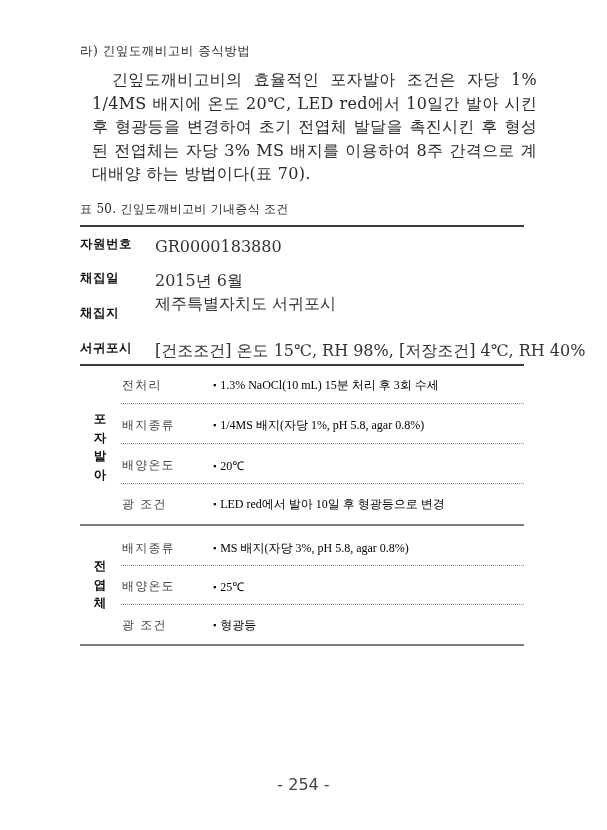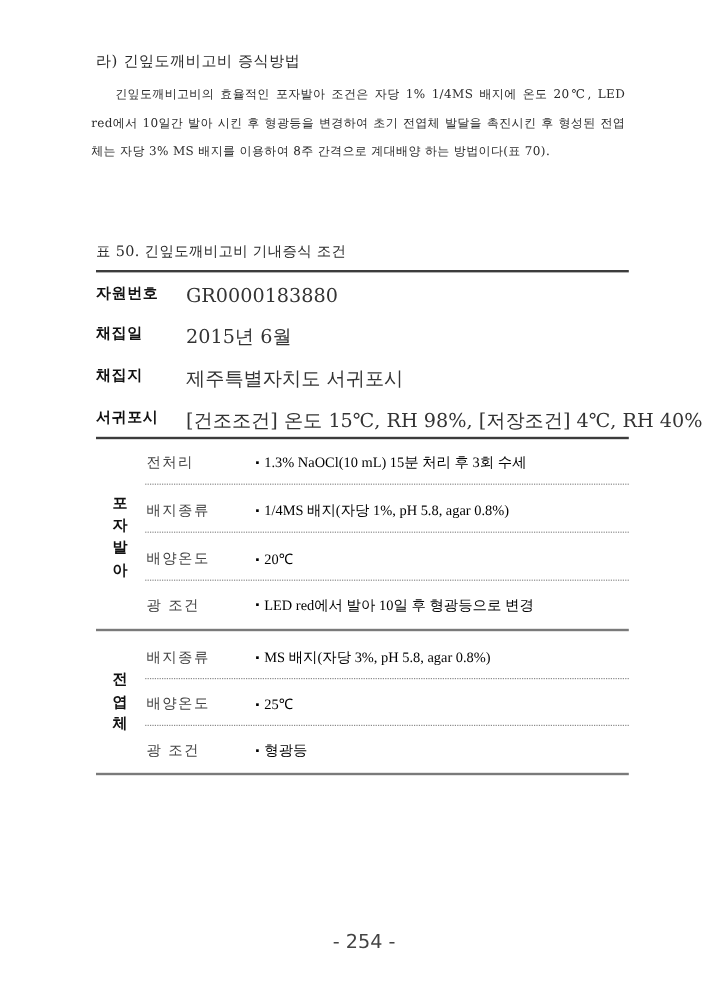--- a/index.html
+++ b/index.html
@@ -1,20 +1,20 @@
 <!DOCTYPE html>
 <html><head>
   <meta charset="utf-8">
   <style>
     html, body { margin:0; padding:0; background:#ffffff; }
     body { width:607px; height:830px; position:relative; overflow:hidden;
            font-family:"DejaVu Serif","Liberation Serif",serif; color:#2a2a2a; }
     .abs { position:absolute; }
     .heading { left:80px; top:43px; font-size:12.5px; letter-spacing:0.5px; }
-    .para { left:76px; top:68px; width:445px; font-size:10px; line-height:23.5px;
+    .para { left:92px; top:68px; width:445px; font-size:16px; line-height:23.5px;
             text-align:justify; text-indent:20px; letter-spacing:0.3px; }
     .caption { left:80px; top:201px; font-size:12px; letter-spacing:0.3px; }
     .rule { position:absolute; left:80px; width:444px; background:#3c3c3c; }
     .rule.thick { height:2px; }
     .rule.mid { height:2px; background:#7a7a7a; }
     .dotted { position:absolute; left:121px; width:403px; height:0;
               border-top:1px dotted #8a8a8a; }
     .meta-label { position:absolute; left:80px; font-family:"DejaVu Sans","Liberation Sans",sans-serif;
                   font-weight:bold; font-size:12.5px; color:#111; letter-spacing:0.5px; }
     .meta-value { position:absolute; left:155px; font-size:16px; color:#333; }
@@ -37,21 +37,21 @@
 <div>
   <div class="rule thick" style="top:225px;"></div>
 
   <div class="meta-label" style="top:236px;">자원번호</div>
   <div class="meta-value" style="top:237px;">GR0000183880</div>
 
   <div class="meta-label" style="top:270px;">채집일</div>
   <div class="meta-value" style="top:271px;">2015년 6월</div>
 
   <div class="meta-label" style="top:305px;">채집지</div>
-  <div class="meta-value" style="top:306px;">제주특별자치도 서귀포시</div>
+  <div class="meta-value" style="top:294px;">제주특별자치도 서귀포시</div>
 
   <div class="meta-label" style="top:340px;">서귀포시</div>
   <div class="meta-value" style="top:341px;">[건조조건] 온도 15℃, RH 98%, [저장조건] 4℃, RH 40%</div>
 
   <div class="rule thick" style="top:364px;"></div>
 
   <div class="group-label" style="top:410px;">포<br>자<br>발<br>아</div>
 
   <div class="row-label" style="top:377px;">전처리</div>
   <div class="row-value" style="top:377px;"><span class="bullet">▪</span><span>1.3% NaOCl(10 mL) 15분 처리 후 3회 수세</span></div>

